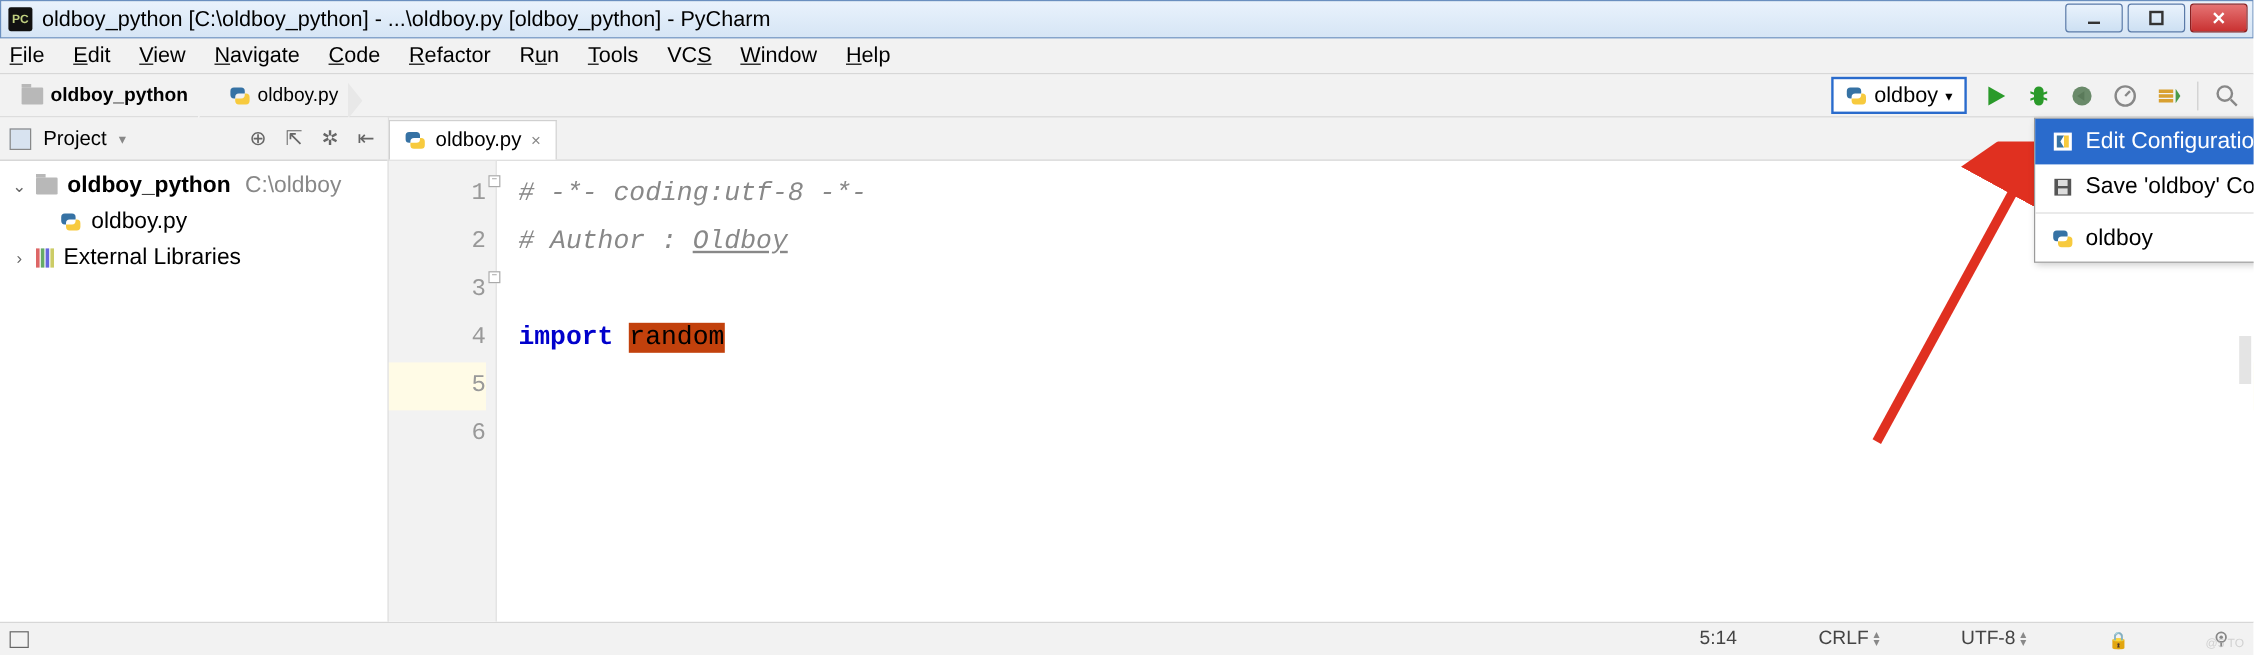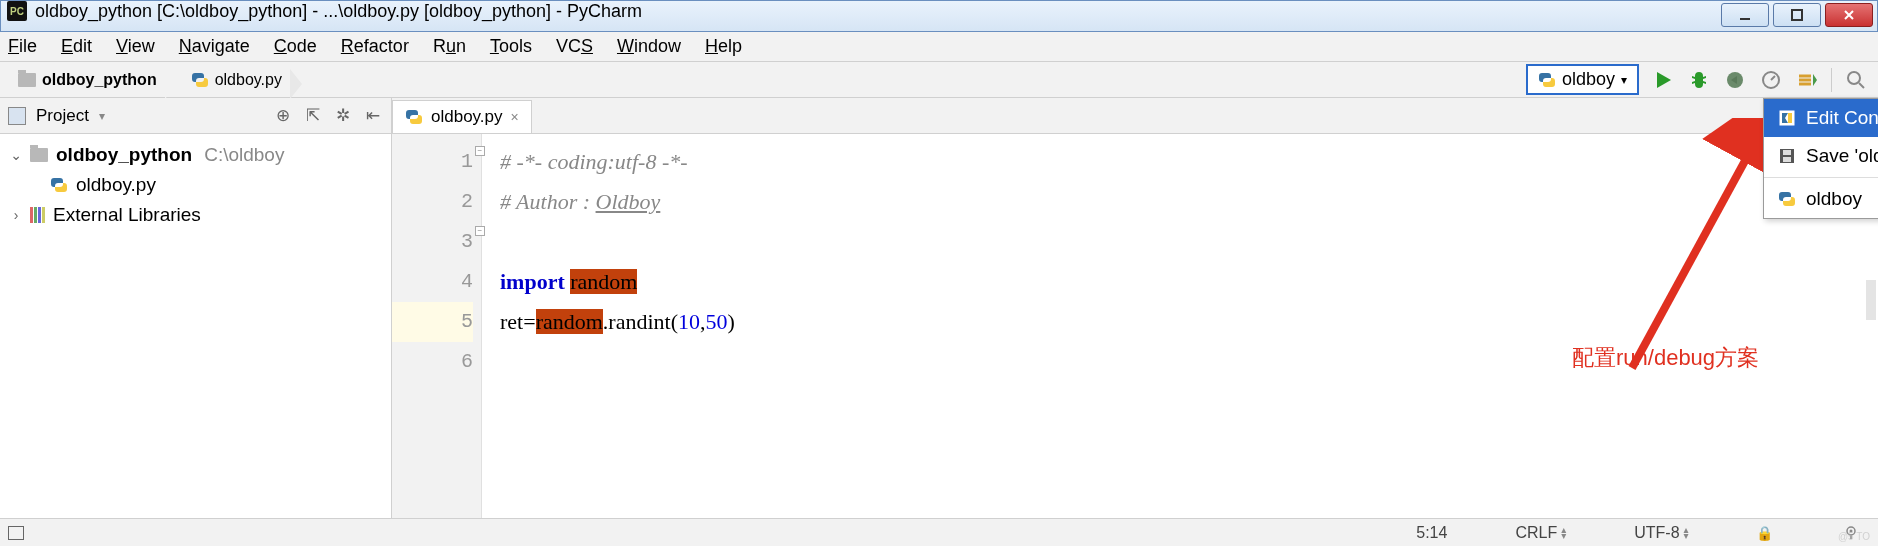--- a/index.html
+++ b/index.html
@@ -1,18 +1,18 @@
 <!DOCTYPE html>
 <html><head>
 <meta charset="utf-8">
 <style>
 * { box-sizing: border-box; margin: 0; padding: 0; }
 body { font-family: "Segoe UI", Arial, sans-serif; font-size: 16px; background: #fff; color: #000; width: 1878px; height: 546px; position: relative; overflow: hidden; }
 
-.titlebar { height: 32px; background: linear-gradient(#e9f2fc, #d6e5f5); border: 1px solid #6a8fbf; display: flex; padding: 0 6px; position: relative; }
+.titlebar { height: 32px; background: linear-gradient(#e9f2fc, #d6e5f5); border: 1px solid #6a8fbf; display: flex; align-items: center; padding: 12px 6px; position: relative; }
 .titlebar .icon-box { width: 20px; height: 20px; background: #111; display: flex; align-items: center; justify-content: center; color: #c0d080; font-size: 10px; font-weight: bold; margin-right: 8px; border-radius: 2px; }
 .titlebar .title { font-size: 18px; color: #000; }
 .winbtns { position: absolute; right: 4px; top: 2px; display: flex; gap: 4px; }
 .winbtn { width: 48px; height: 24px; background: linear-gradient(#e9f2fc, #cde0f3); border: 1px solid #5a7aa8; border-radius: 3px; display: flex; align-items: center; justify-content: center; }
 .winbtn.close { background: linear-gradient(#e57373, #c93232); border-color: #8a1f1f; }
 .winbtn svg { width: 16px; height: 16px; }
 
 .menubar { height: 30px; background: #f2f2f2; border-bottom: 1px solid #d0d0d0; display: flex; align-items: center; padding: 0 8px; gap: 24px; font-size: 18px; }
 .menubar span u { text-decoration: underline; }
 
@@ -25,21 +25,21 @@
 .folder-icon::before { content: ""; position: absolute; top: -3px; left: 0; width: 8px; height: 3px; background: #b8b8b8; }
 .py-icon { width: 18px; height: 18px; position: relative; }
 .py-icon svg { width: 18px; height: 18px; }
 
 .nav-right { position: absolute; right: 10px; top: 2px; display: flex; align-items: center; gap: 12px; }
 .run-config-btn { border: 2px solid #2a6bcc; background: #fff; padding: 3px 10px; display: flex; align-items: center; gap: 6px; font-size: 18px; }
 .run-config-btn .chev { font-size: 12px; }
 .tool-icon { width: 24px; height: 24px; display: flex; align-items: center; justify-content: center; }
 
 .body-row { display: flex; height: calc(100% - 32px - 30px - 36px - 28px); position: relative; }
-.sidebar { width: 392px; background: #fff; border-right: 1px solid #d0d0d0; display: flex; flex-direction: column; }
+.sidebar { width: 324px; background: #fff; border-right: 1px solid #d0d0d0; display: flex; flex-direction: column; }
 .sidebar-header { height: 36px; background: #f2f2f2; border-bottom: 1px solid #d0d0d0; display: flex; align-items: center; padding: 0 8px; gap: 10px; font-size: 17px; }
 .sidebar-header .proj-icon { width: 18px; height: 18px; border: 1px solid #888; background: #d8e3f0; }
 .sidebar-header .spacer { flex: 1; }
 .sidebar-header .tbtn { width: 20px; height: 20px; display:flex; align-items:center; justify-content:center; color:#666; }
 .tree { padding: 6px 0; font-size: 19px; }
 .tree-row { display: flex; align-items: center; padding: 4px 10px; gap: 8px; }
 .tree-row .arrow { width: 12px; text-align: center; color: #666; font-size: 14px; }
 .tree-row.bold .name { font-weight: bold; }
 .tree-row .path { color: #888; margin-left: 4px; }
 .tree-row.indent1 { padding-left: 50px; }
@@ -52,21 +52,21 @@
 
 .editor-area { flex: 1; display: flex; flex-direction: column; position: relative; }
 .tabs { height: 36px; background: #f2f2f2; border-bottom: 1px solid #d0d0d0; display: flex; align-items: flex-end; }
 .tab { background: #fff; border: 1px solid #d0d0d0; border-bottom: none; padding: 6px 12px; display: flex; align-items: center; gap: 8px; font-size: 17px; }
 .tab .close-x { color: #888; font-size: 14px; }
 .gutter-editor { flex: 1; display: flex; position: relative; background: #fff; }
 .gutter { width: 90px; background: #f2f2f2; border-right: 1px solid #e0e0e0; text-align: right; padding: 8px 8px 0 0; font-family: "Courier New", monospace; font-size: 20px; color: #999; position: relative; }
 .gutter .ln { height: 40px; line-height: 40px; position: relative; }
 .gutter .fold { position: absolute; right: -4px; top: 12px; width: 10px; height: 10px; border: 1px solid #aaa; background: #fff; font-size: 8px; line-height: 8px; text-align: center; color: #888; }
 .code { flex: 1; padding: 8px 0 0 18px; font-family: "Courier New", monospace; font-size: 22px; position: relative; }
-.code .line { height: 40px; line-height: 40px; white-space: pre; font-family: Liberation Serif, serif; }
+.code .line { height: 40px; line-height: 40px; white-space: pre; }
 .code .comment { color: #888; font-style: italic; }
 .code .kw { color: #0000cc; font-weight: bold; }
 .code .hl { background: #c2410c; }
 .code .num { color: #0000dd; }
 .code .current { background: #fffbe6; position: absolute; left: 0; right: 0; height: 40px; z-index: -1; }
 .gutter .current-g { background: #fffbe6; }
 
 .dropdown { position: absolute; top: 0px; left: 1371px; width: 390px; background: #fff; border: 1px solid #9a9a9a; box-shadow: 2px 2px 6px rgba(0,0,0,0.2); z-index: 10; }
 .dropdown .dd-item { padding: 8px 14px; display: flex; align-items: center; gap: 10px; font-size: 19px; }
 .dropdown .dd-item.sel { background: #2a6bcc; color: #fff; }
@@ -253,21 +253,20 @@
         <div class="ln">6</div>
         <div class="fold" style="top:12px">−</div>
         <div class="fold" style="top:92px">−</div>
       </div>
       <div class="code">
         <div class="current" style="top:168px"></div>
         <div class="line"><span class="comment"># -*- coding:utf-8 -*-</span></div>
         <div class="line"><span class="comment"># Author : <u>Oldboy</u></span></div>
         <div class="line"></div>
         <div class="line"><span class="kw">import</span> <span class="hl">random</span></div>
-        <div class="line">ret=<span class="hl">random</span>.randint(<span class="num">10</span>,<span class="num">50</span>)</div>
       </div>
       <div class="mini-map">
         <div class="m1"></div>
         <div class="m2"></div>
       </div>
     </div>
 
     <div class="dropdown">
       <div class="dd-item sel">
         <svg width="18" height="18" viewBox="0 0 18 18">
@@ -296,21 +295,20 @@
     </div>
 
     <svg class="arrow-annot" style="left:820px; top:20px;" width="560" height="280">
       <defs>
           <marker id="ah" markerWidth="14" markerHeight="14" refX="2" refY="6" orient="auto">
             <path d="M0 0 L12 6 L0 12 z" fill="#e03020"></path>
           </marker>
         </defs>
       <line x1="420" y1="250" x2="540" y2="30" stroke="#e03020" stroke-width="8" marker-end="url(#ah)"></line>
     </svg>
-    <div class="annot-text" style="left:1180px; top:245px;">配置run/debug方案</div>
   </div>
 </div>
 
 <div class="statusbar">
   <div class="left-sq"></div>
   <div class="spacer"></div>
   <div class="sb-item">5:14</div>
   <div class="sb-item">
     <span>CRLF</span>
     <span class="updn">

